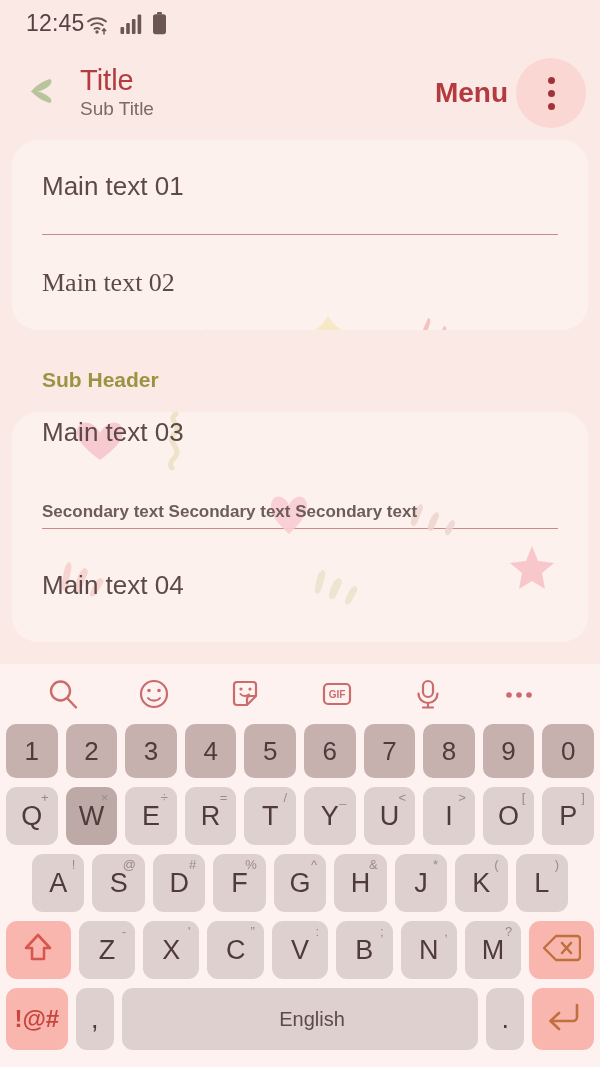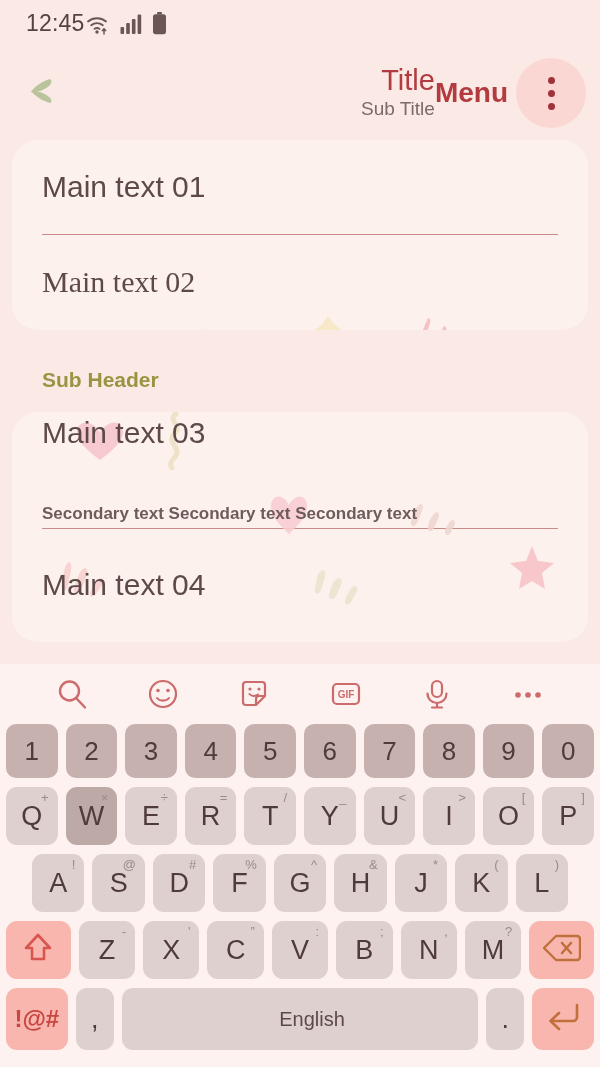--- a/index.html
+++ b/index.html
@@ -16,21 +16,21 @@
     height:46px; display:flex; align-items:center;
     justify-content:flex-start; padding:0 22px 0 26px;
   }
   .status-time { font-size:23px; color:#564241; letter-spacing:.2px; }
   .status-icons { display:flex; align-items:flex-end; gap:9px; }
   .status-icons svg { display:block; }
 
   
   .appbar {
     height:94px; display:flex; align-items:center;
-    padding:0 14px 0 16px; position:relative;text-align:right;
+    padding:0 14px 0 16px; position:relative;
   }
   .leaf-btn {
     width:56px; height:56px; display:flex;
     align-items:center; justify-content:center; flex:0 0 auto;
   }
   .titles { margin-left:8px; flex:1 1 auto; }
   .title-main { font-size:29px; color:#b33a3f; line-height:1.05; }
   .title-sub  { font-size:19px; color:#7d6a67; line-height:1.25; margin-top:1px; }
   .menu-label { font-size:28px; font-weight:bold; color:#b33a3f; margin-right:4px; }
   .overflow-btn {
@@ -42,21 +42,21 @@
   .dots i { display:block; width:7px; height:7px; border-radius:50%; background:#9f3339; }
 
   
   .content { position:relative; padding:0 12px; }
   .card {
     background:#fdf1ee; border-radius:26px;
     position:relative; overflow:hidden; margin-bottom:16px;
   }
   .row { position:relative; padding:0 30px; display:flex;
          flex-direction:column; justify-content:center; }
-  .row-main  { font-size:30px; color:#5d4a48; line-height:1.15; }
+  .row-main  { font-size:26px; color:#5d4a48; line-height:1.15; }
   .row-sec   { font-size:17px; color:#6d5c5a; line-height:1.2; margin-top:6px;font-weight:bold; }
   .divider { height:1px; background:#c98a88; margin:0 30px; }
 
   .sub-header {
     font-size:21px; font-weight:bold; color:#9a9442;
     padding:22px 30px 20px 30px;
   }
 
   
   .doodles { position:absolute; inset:0; pointer-events:none; }
@@ -64,21 +64,21 @@
 
   
   .keyboard {
     position:absolute; left:0; bottom:0; width:600px;
     background:#fdf2ef; padding-bottom:8px;
   }
   .kb-toolbar {
     height:60px; display:flex; align-items:center;
     justify-content:space-around; padding:0 26px;
   }
-  .kb-toolbar .tool { display:flex; align-items:center; justify-content:center;
+  .kb-toolbar .tool { display:flex; align-items:center; 
                       width:52px; height:52px; }
   .kb-rows { padding:0 6px; }
   .kb-row { display:flex; justify-content:center; align-items:center;
             gap:8px; margin-bottom:9px; }
   .key {
     position:relative; border-radius:11px;
     display:flex; align-items:center; justify-content:center;
     background:#ddd0ce; color:#4f3b3a;
     height:58px; flex:1 1 0; min-width:0;
   }

